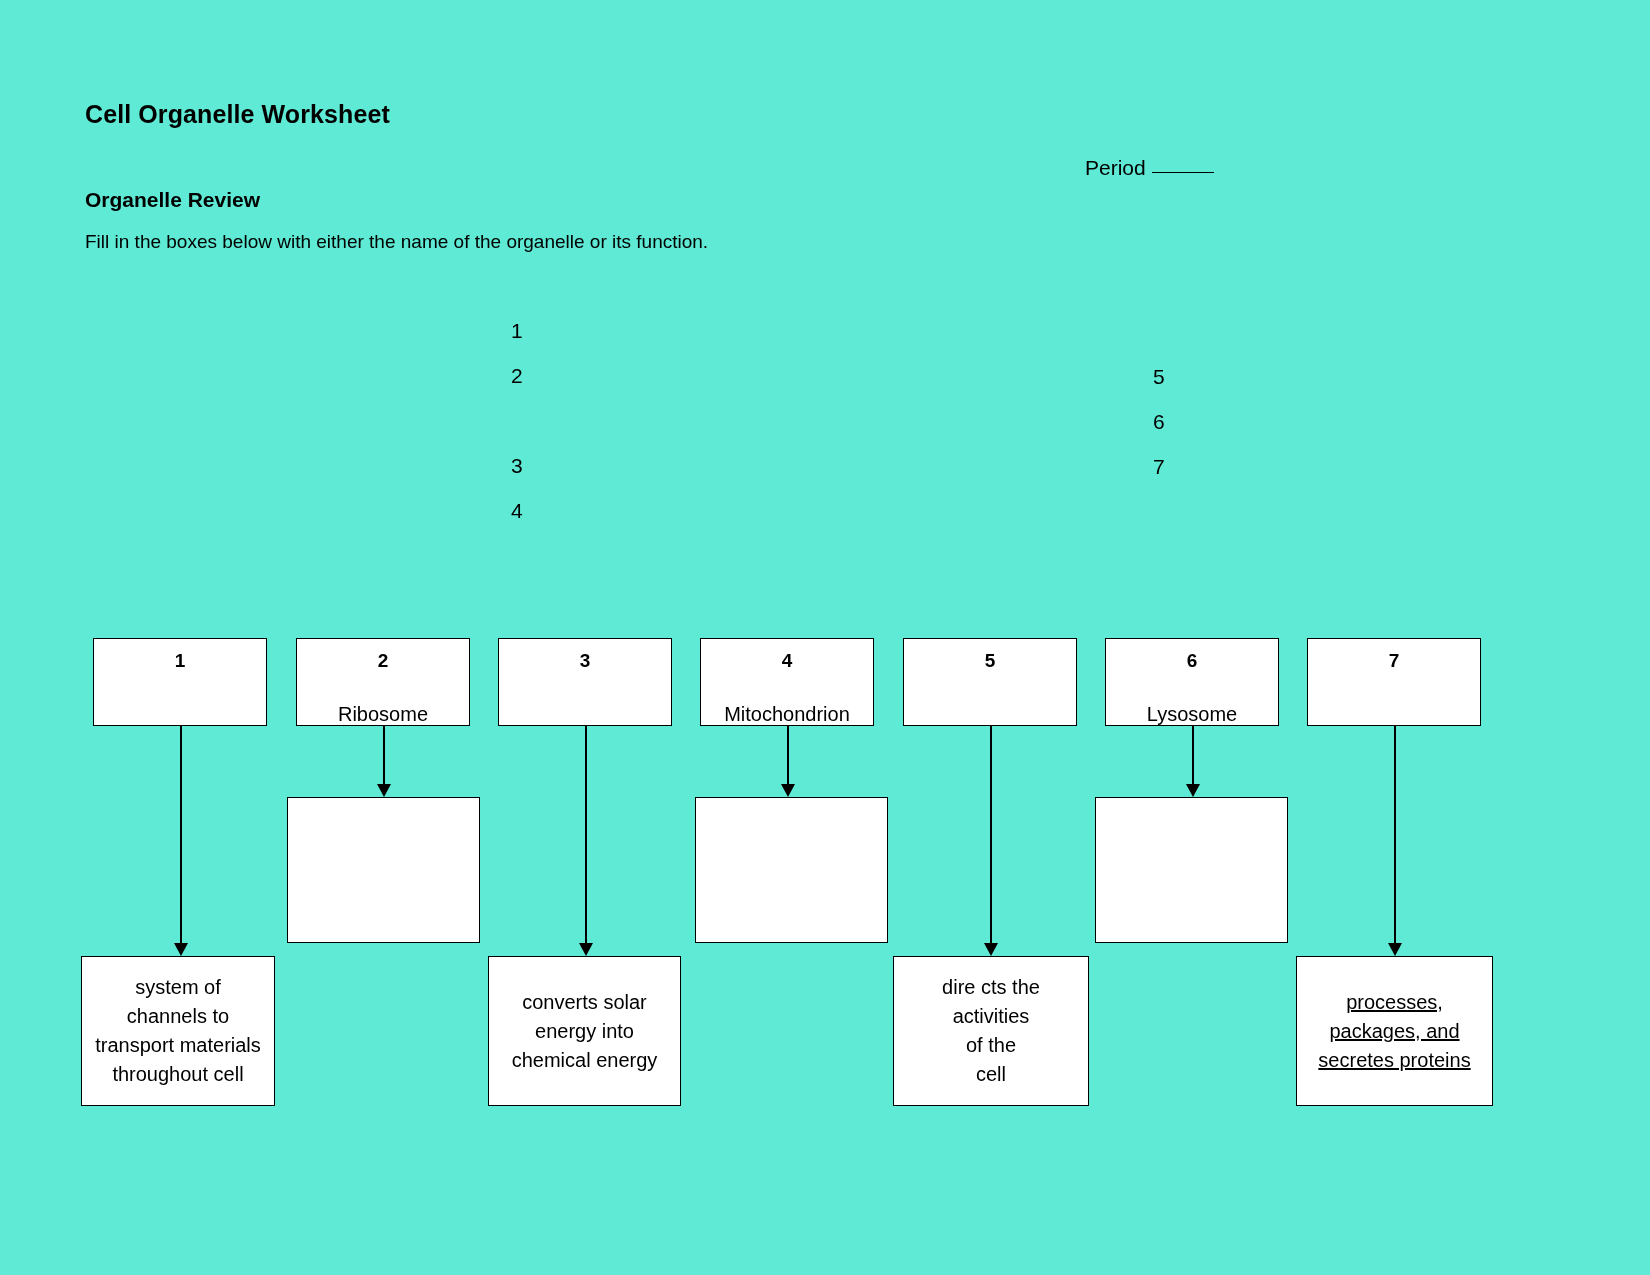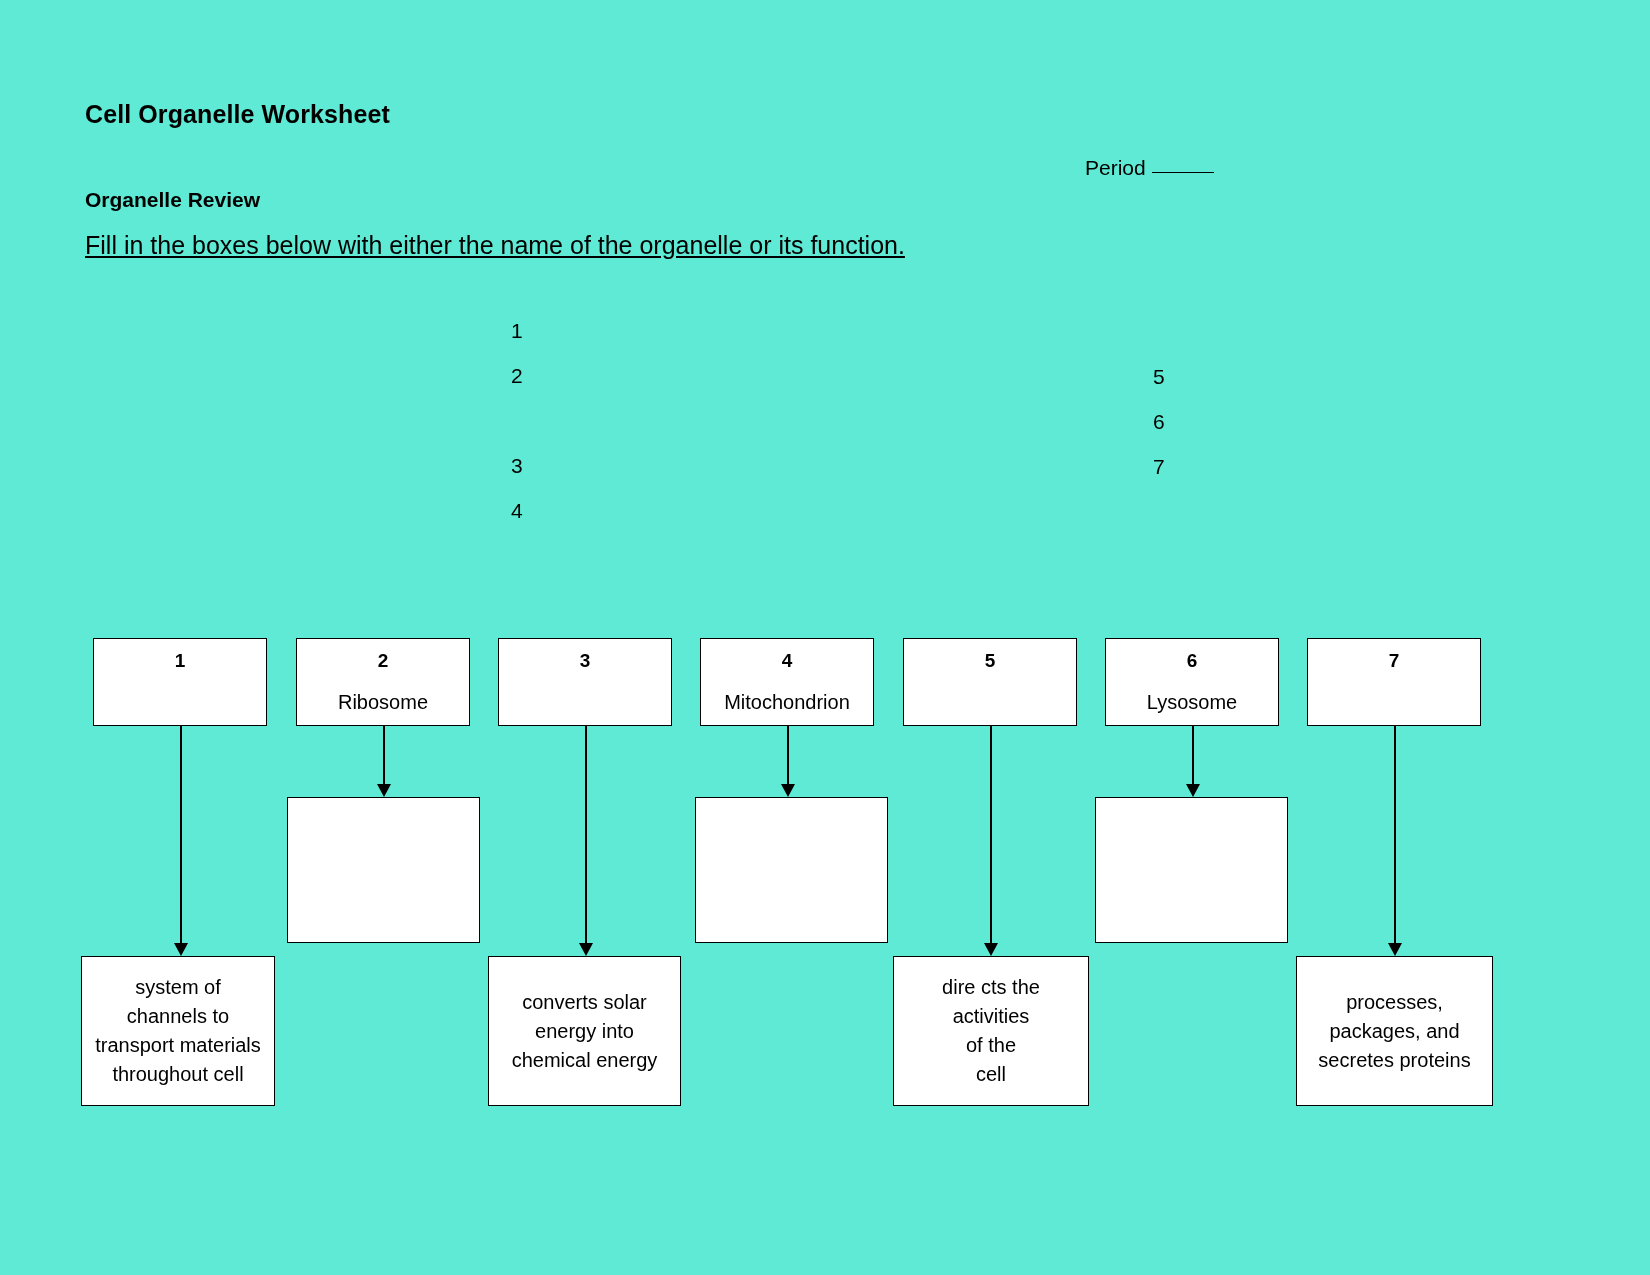--- a/index.html
+++ b/index.html
@@ -57,23 +57,22 @@
     left: 85px;
     top: 188px;
     font-size: 21px;
     font-weight: bold;
     white-space: nowrap;
   }
   .instructions {
     position: absolute;
     left: 85px;
     top: 231px;
-    font-size: 25px;
-    white-space: nowrap;
-    text-decoration: underline;
+    font-size: 19px;
+    white-space: nowrap;
   }
 
   
   .callout {
     position: absolute;
     font-size: 21px;
     line-height: 1;
     color: #000;
   }
 
@@ -89,21 +88,21 @@
   }
   .box-num {
     font-size: 19px;
     font-weight: bold;
     line-height: 1;
     margin-top: 12px;
   }
   .box-name {
     font-size: 20px;
     line-height: 1.15;
-    margin-top: 21px;
+    margin-top: 33px;
     text-align: center;
   }
   .fn-box {
     position: absolute;
     border: 1.7px solid #000;
     background: #ffffff;
     box-sizing: border-box;
     display: flex;
     align-items: center;
     justify-content: center;
@@ -238,20 +237,20 @@
       </div>
       <div class="blank-box" style="left: 1095px; top: 797px; width: 193px; height: 146px;"></div>
       <div class="box" style="left: 1307px; top: 638px; width: 174px; height: 88px;">
         <div class="box-num">7</div>
         <div class="box-name"></div>
       </div>
       <div class="arrow" style="left: 1394px; top: 726px; height: 230px;">
         <div class="shaft" style="height: 218px;"></div>
         <div class="head" style="top: 217px;"></div>
       </div>
-      <div class="fn-box" style="left: 1296px; top: 956px; width: 197px; height: 150px;">
+      <div class="fn-box" style="left: 1296px; top: 956px; width: 197px; height: 150px; text-decoration: underline;">
         <div class="fn-text">processes,
 packages, and
 secretes proteins</div>
       </div>
     </div>
 
 </div>
 
 </body></html>

